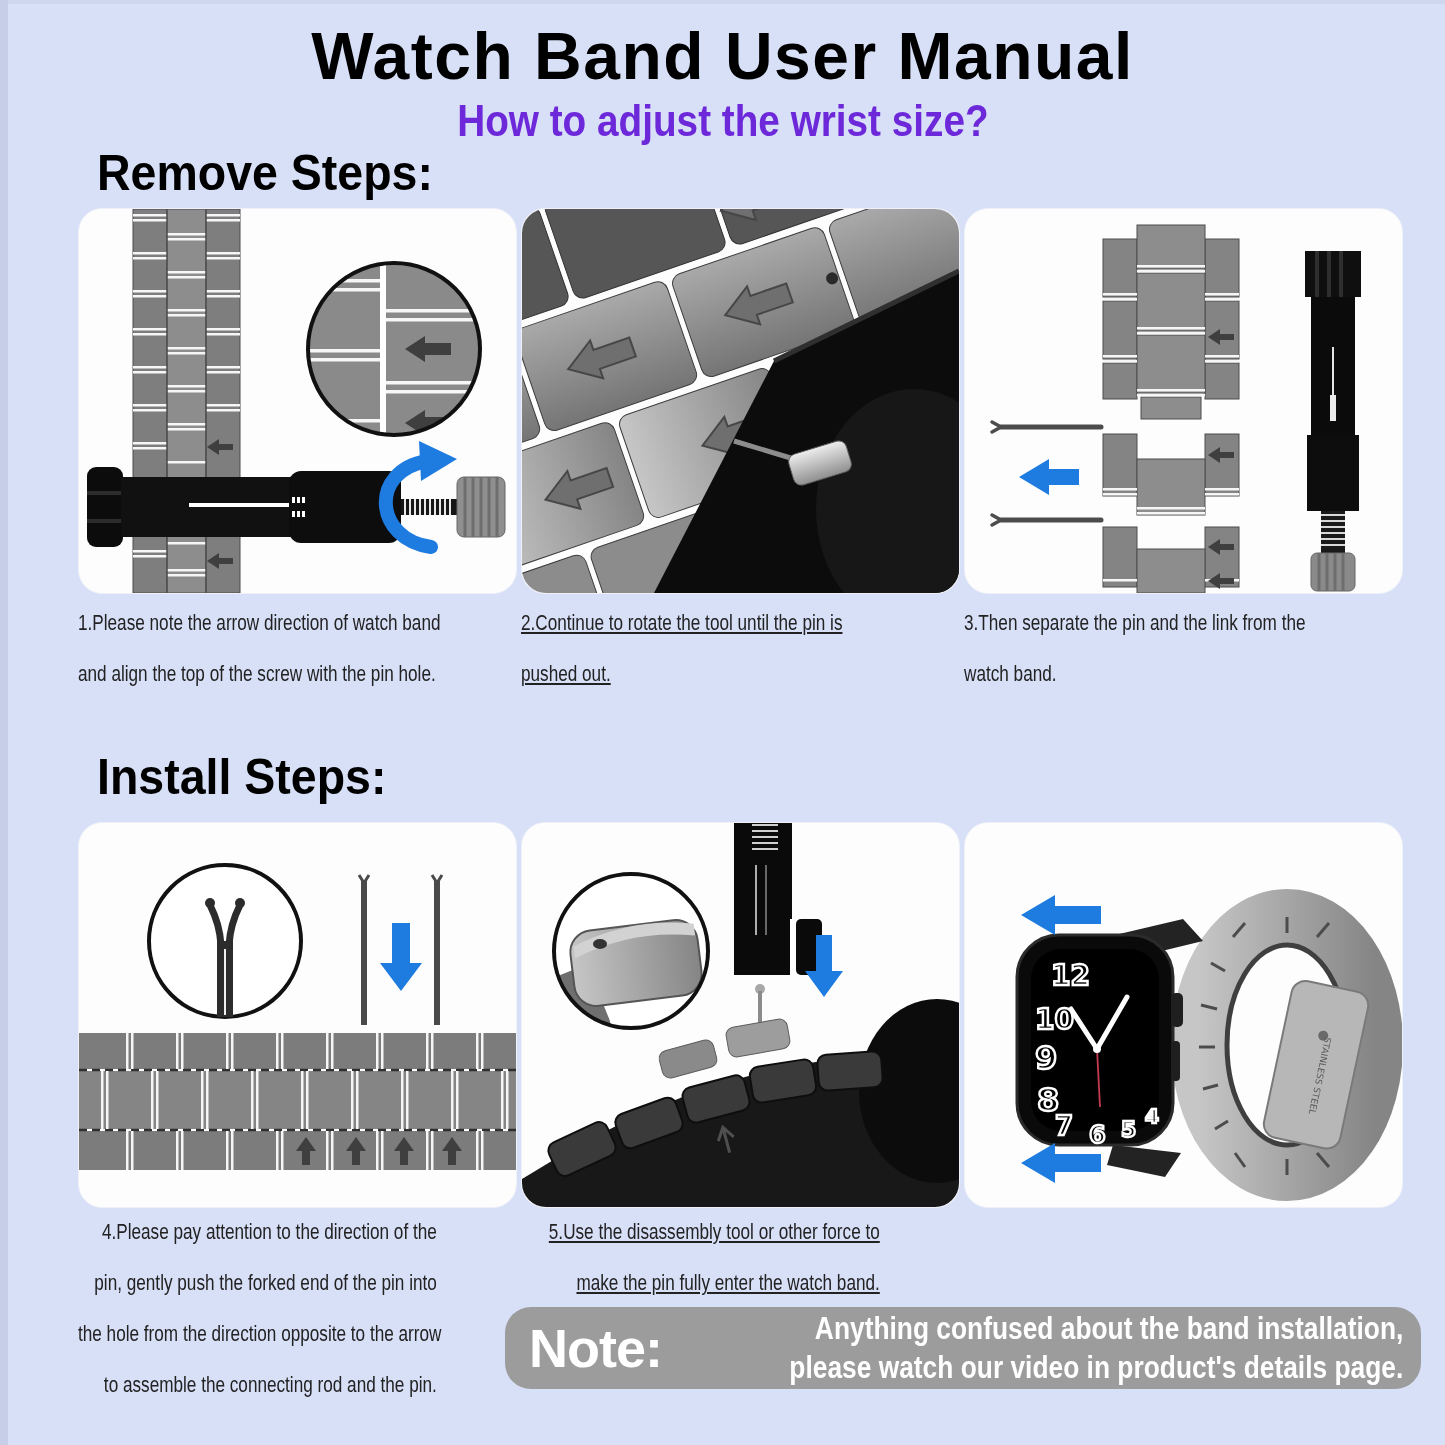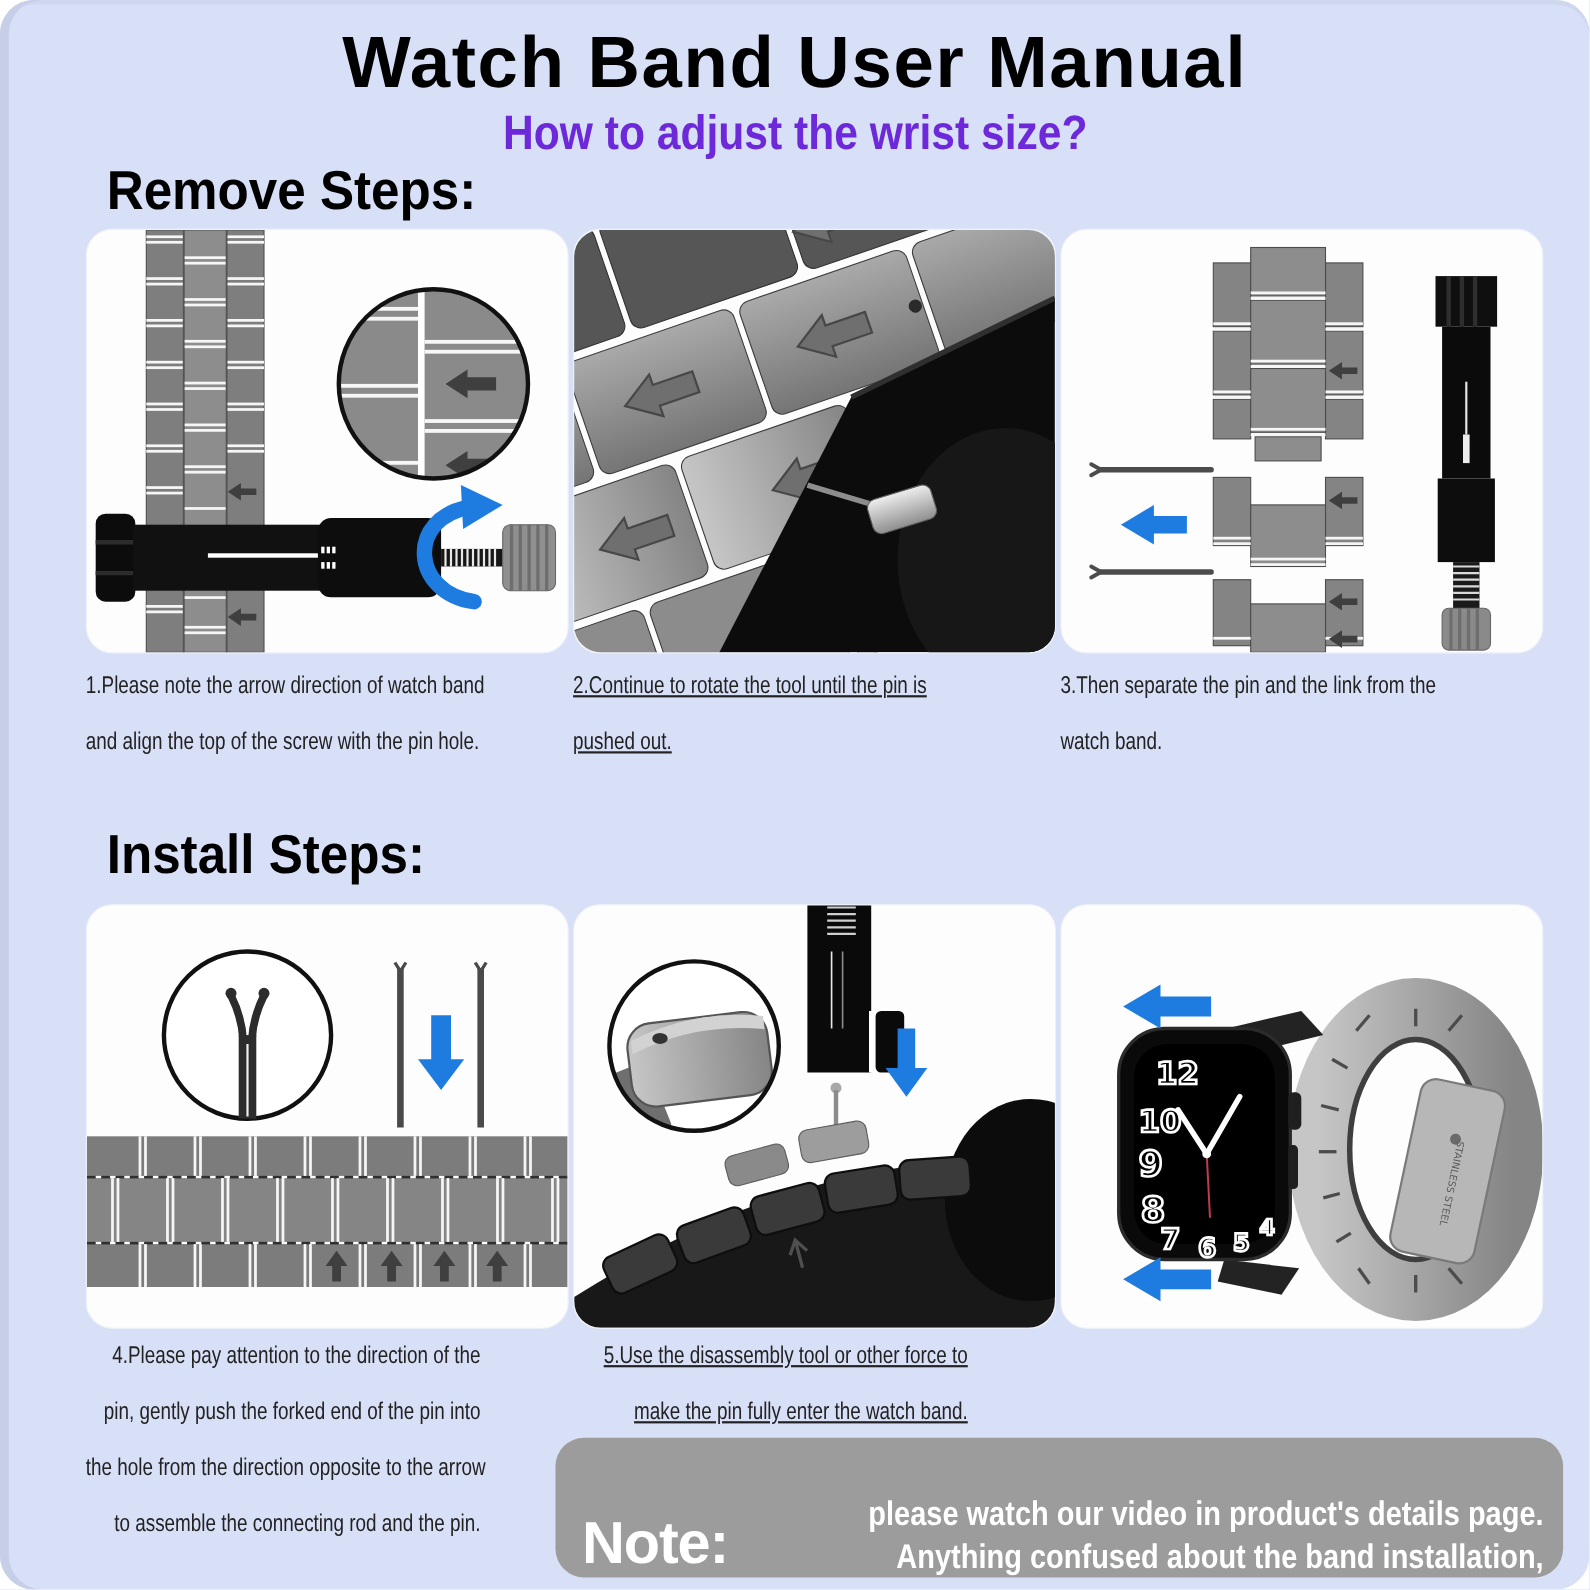--- a/index.html
+++ b/index.html
@@ -2,21 +2,20 @@
 <html><head>
 <meta charset="utf-8">
 <style>
   html,body{margin:0;padding:0;}
   .page{
     position:relative; width:1445px; height:1445px; overflow:hidden;
     background:#d8e0f8;
     font-family:"Liberation Sans", sans-serif;
     color:#1c1c1c;
     box-shadow: inset 8px 0 0 #c6cee8, inset 0 4px 0 #cfd7ef;
-    border-radius: 31px;
   }
   .title{
     position:absolute; top:18px; left:0; width:100%;
     text-align:center; font-size:66px; font-weight:bold; letter-spacing:1.5px;
     color:#000; white-space:nowrap;
   }
   .subtitle{
     position:absolute; top:96px; left:0; width:100%; text-align:center;
     font-size:44px; font-weight:bold; color:#6d28d9; white-space:nowrap;
   }
@@ -34,22 +33,22 @@
   }
   .card svg{display:block; width:437px; height:384px; border-radius:24px;}
   .r1{top:208px;} .r2{top:822px;}
   .c1{left:78px;} .c2{left:521px;text-decoration:underline;} .c3{left:964px;}
   .caption{
     position:absolute; width:460px; font-size:22px; line-height:51px; color:#222;
   }
   .cap-r1{top:597px;} .cap-r2{top:1206px;text-align:right;}
   .caption .ln{display:block; white-space:nowrap; transform:scaleX(.78); transform-origin:0 50%;}
   .note{
-    position:absolute; left:505px; top:1307px; width:916px; height:127px;
-    background:#9c9c9c; border-radius:26px; display:flex; align-items:flex-end;
+    position:absolute; left:505px; top:1307px; width:916px; height:82px;
+    background:#9c9c9c; border-radius:26px; display:flex; align-items:center;
     box-sizing:border-box; padding:0 18px 0 24px; color:#fff;
   }
   .note-label{font-size:54px; font-weight:bold; white-space:nowrap; letter-spacing:-1px;}
   .note-lines{flex:1; text-align:right; font-size:31px; font-weight:bold; line-height:39px;}
   .note-lines .ln{display:inline-block; transform:scaleX(.85); transform-origin:100% 50%; white-space:nowrap;}
   .note-lines .row{display:block;}
   
   .lnk{stroke:#4c4c4c; stroke-width:1;}
   .wln{fill:#f6f6f6;}
   .darrow{fill:#3f3f3f;}
@@ -587,18 +586,18 @@
     <span class="ln">to assemble the connecting rod and the pin.</span>
   </div>
   <div class="caption cap-r2 c2">
     <span class="ln">5.Use the disassembly tool or other force to</span>
     <span class="ln">make the pin fully enter the watch band.</span>
   </div>
 
   <div class="note">
     <span class="note-label">Note:</span>
     <span class="note-lines">
+      <span class="row"><span class="ln">Anything confused about the band installation,</span></span>
       <span class="row"><span class="ln">please watch our video in product's details page.</span></span>
-      <span class="row"><span class="ln">Anything confused about the band installation,</span></span>
     </span>
   </div>
 
 </div>
 
 </body></html>

